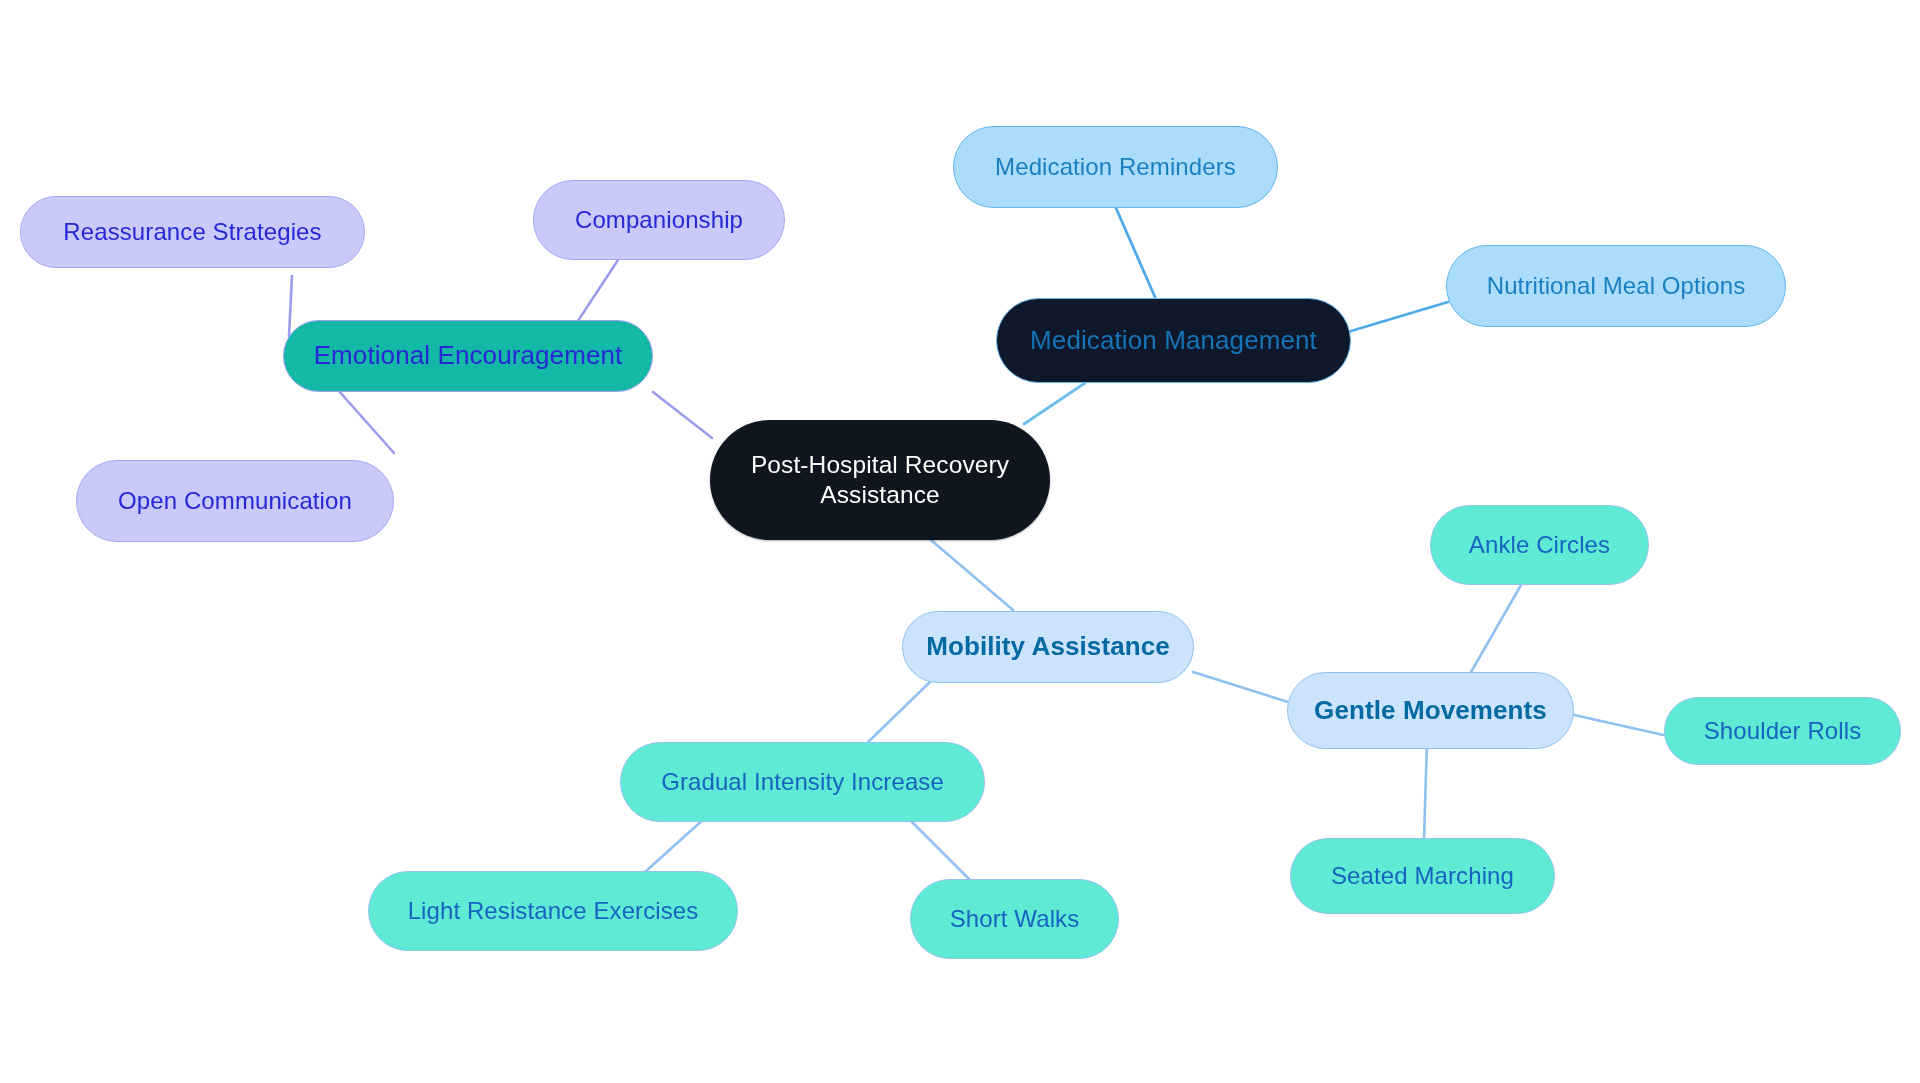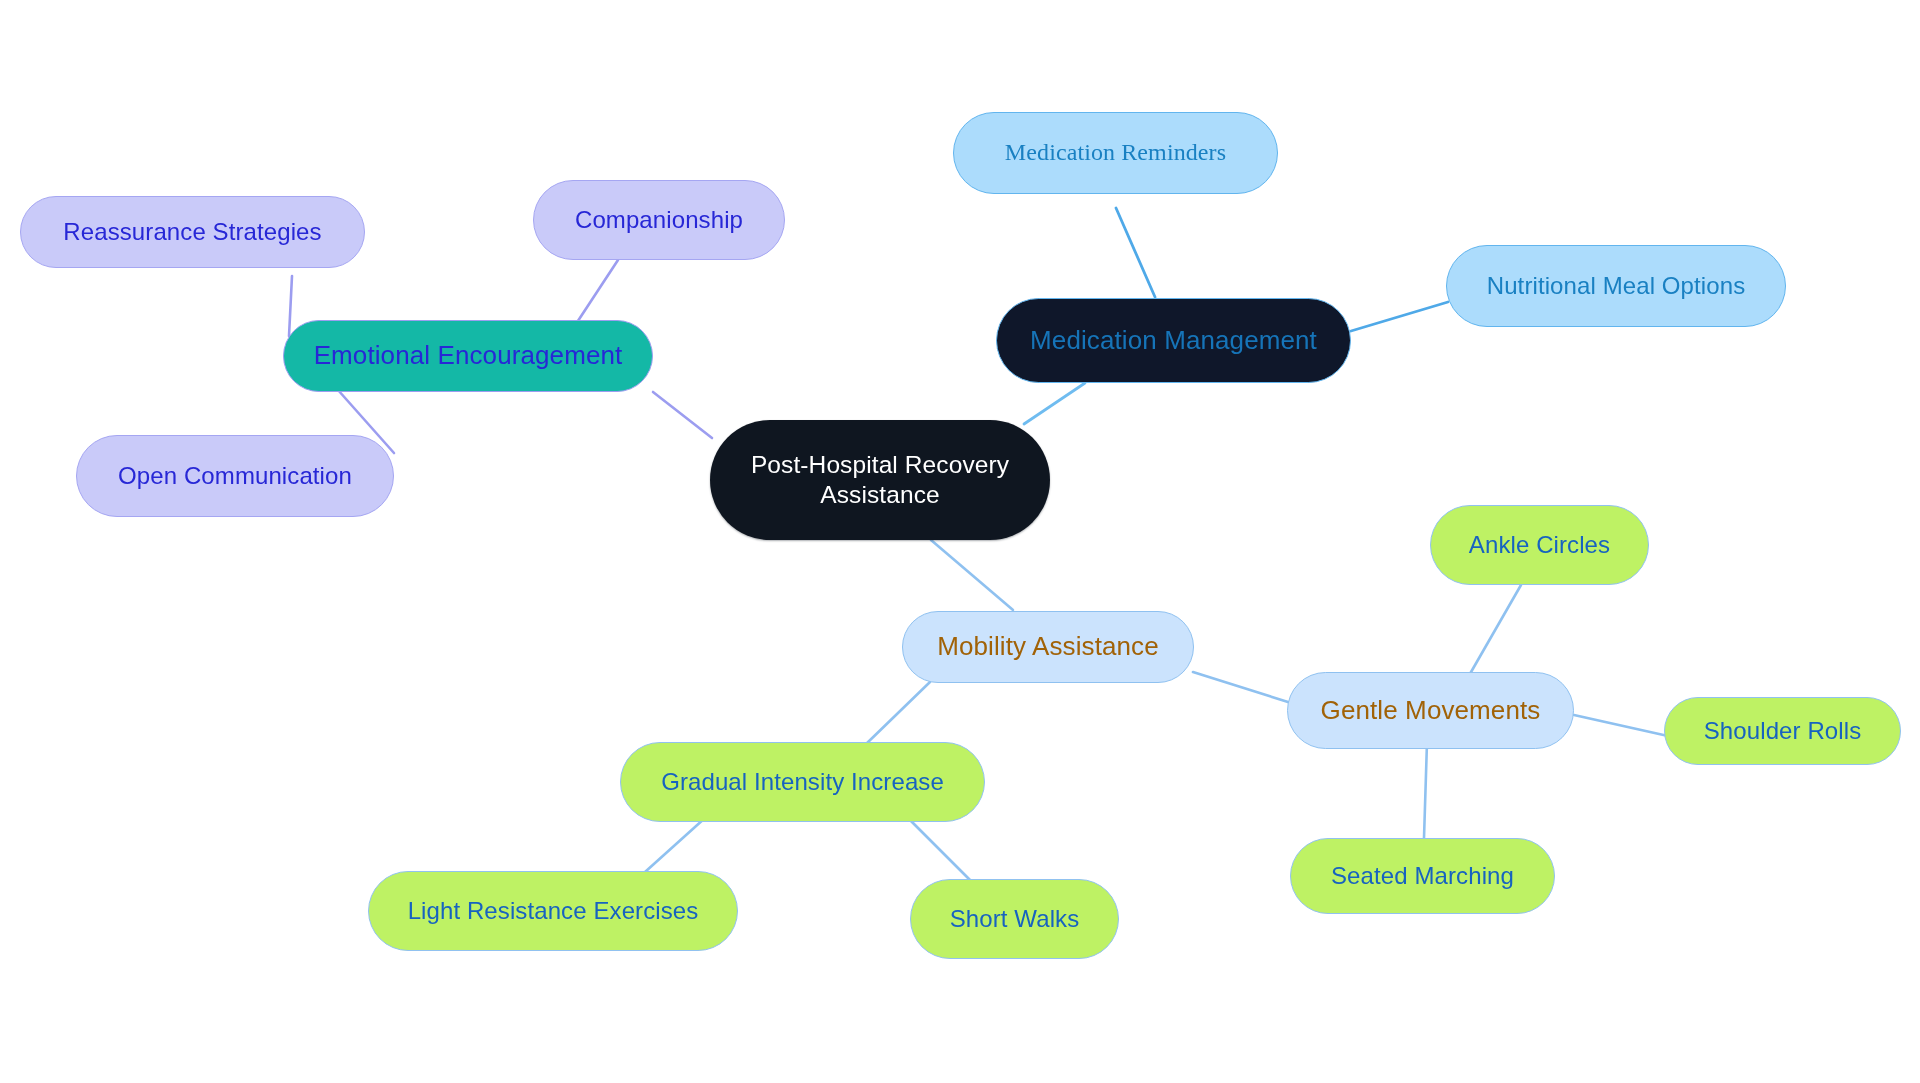--- a/index.html
+++ b/index.html
@@ -82,25 +82,26 @@
     background: #ACDCFC;
     border-color: #62b5ee;
     color: #1980C2;
     font-size: 24px;
   }
 
   
   .node.sky-main {
     background: #CBE3FD;
     border-color: #8fc1f0;
-    color: #a16207;
+    color: #0369a1;
     font-size: 26px;
+    font-weight: bold;
   }
   .node.sky-sub {
-    background: #bef264;
+    background: #5eead4;
     border-color: #91c2f0;
     color: #1763C0;
     font-size: 24px;
   }
 </style>
 </head>
 <body>
 
 <div id="canvas">
 
@@ -147,29 +148,29 @@
   </div>
 
   <div class="node purple-sub" style="left:20px; top:196px; width:345px; height:72px;">
     <span class="node-label">Reassurance Strategies</span>
   </div>
 
   <div class="node purple-sub" style="left:533px; top:180px; width:252px; height:80px;">
     <span class="node-label">Companionship</span>
   </div>
 
-  <div class="node purple-sub" style="left:76px; top:435px; width:318px; height:82px;">
+  <div class="node purple-sub" style="left:76px; top:460px; width:318px; height:82px;">
     <span class="node-label">Open Communication</span>
   </div>
 
   <div class="node blue-main" style="left:996px; top:298px; width:355px; height:85px;">
     <span class="node-label">Medication Management</span>
   </div>
 
-  <div class="node blue-sub" style="left:953px; top:112px; width:325px; height:82px;font-family:Liberation Serif, serif;">
+  <div class="node blue-sub" style="left:953px; top:126px; width:325px; height:82px;">
     <span class="node-label">Medication Reminders</span>
   </div>
 
   <div class="node blue-sub" style="left:1446px; top:245px; width:340px; height:82px;">
     <span class="node-label">Nutritional Meal Options</span>
   </div>
 
   <div class="node sky-main" style="left:902px; top:611px; width:292px; height:72px;">
     <span class="node-label">Mobility Assistance</span>
   </div>

